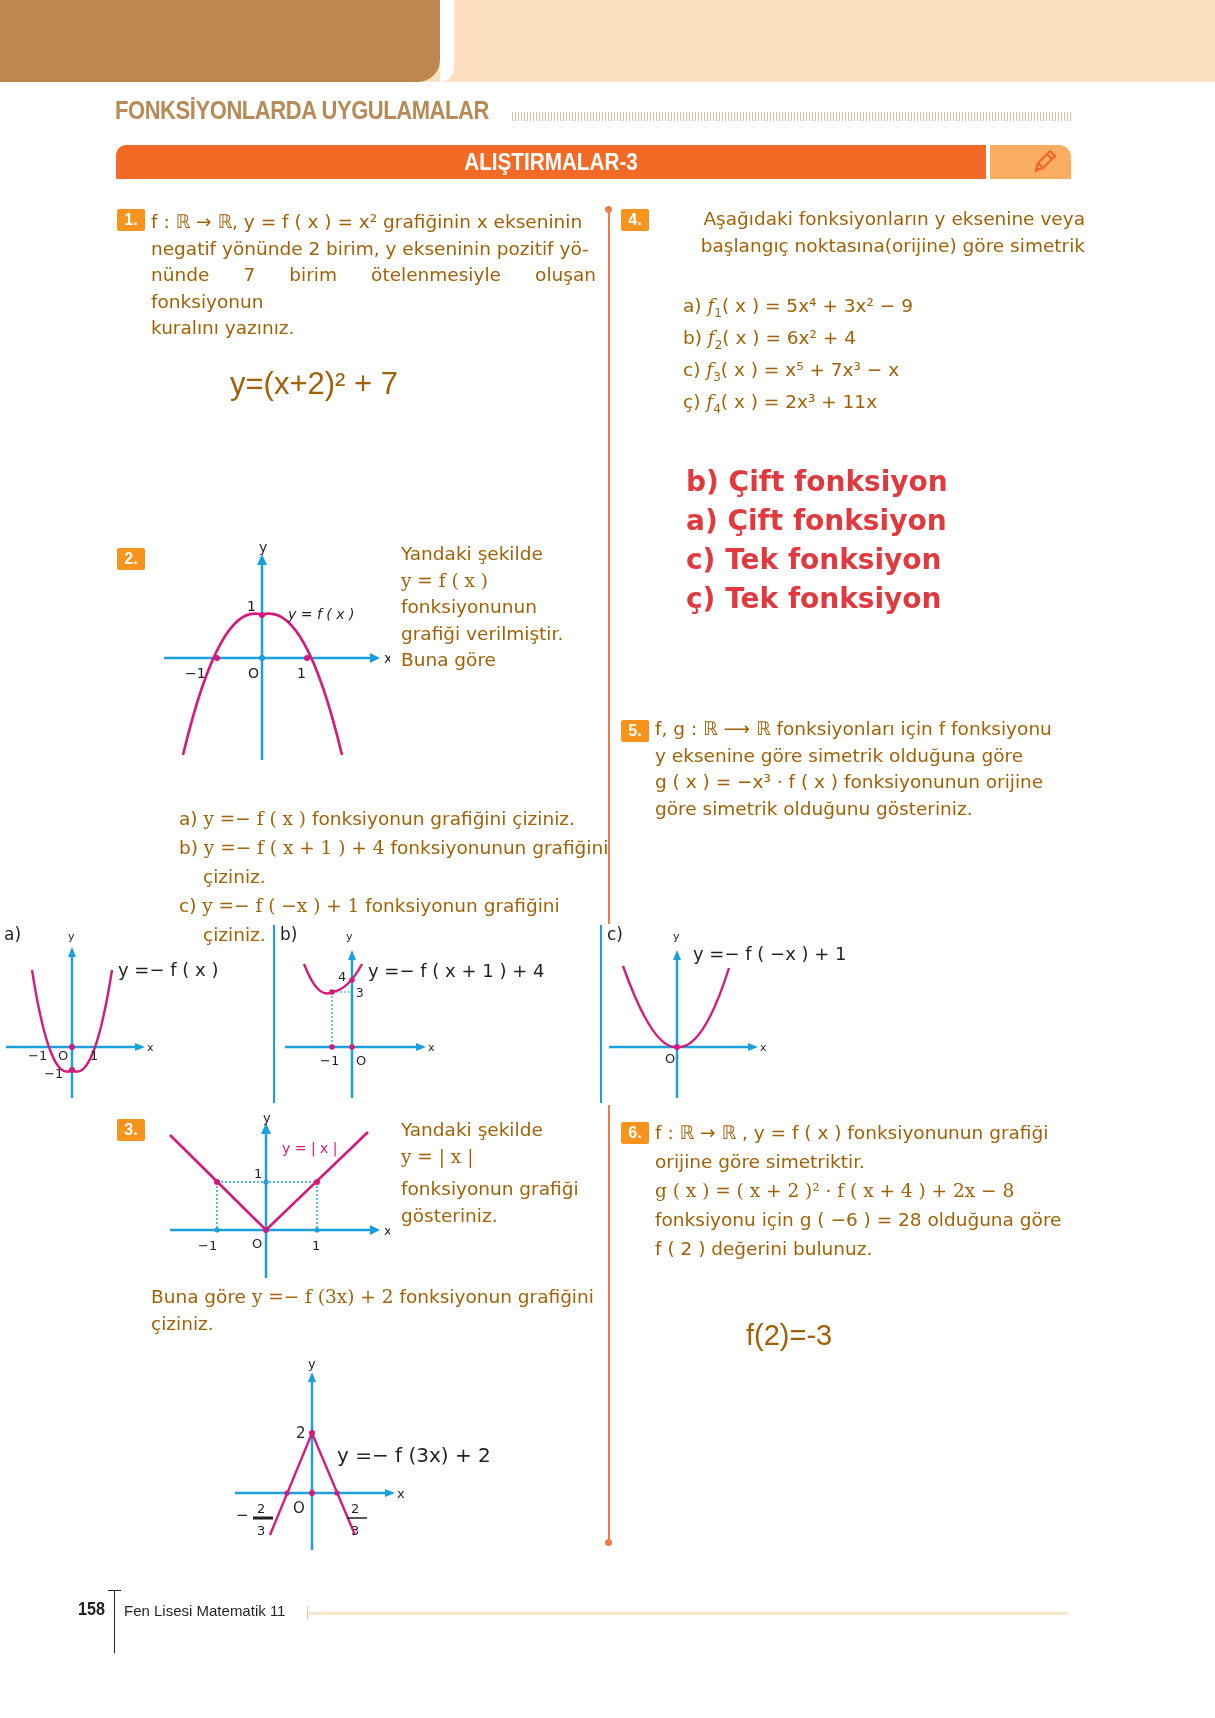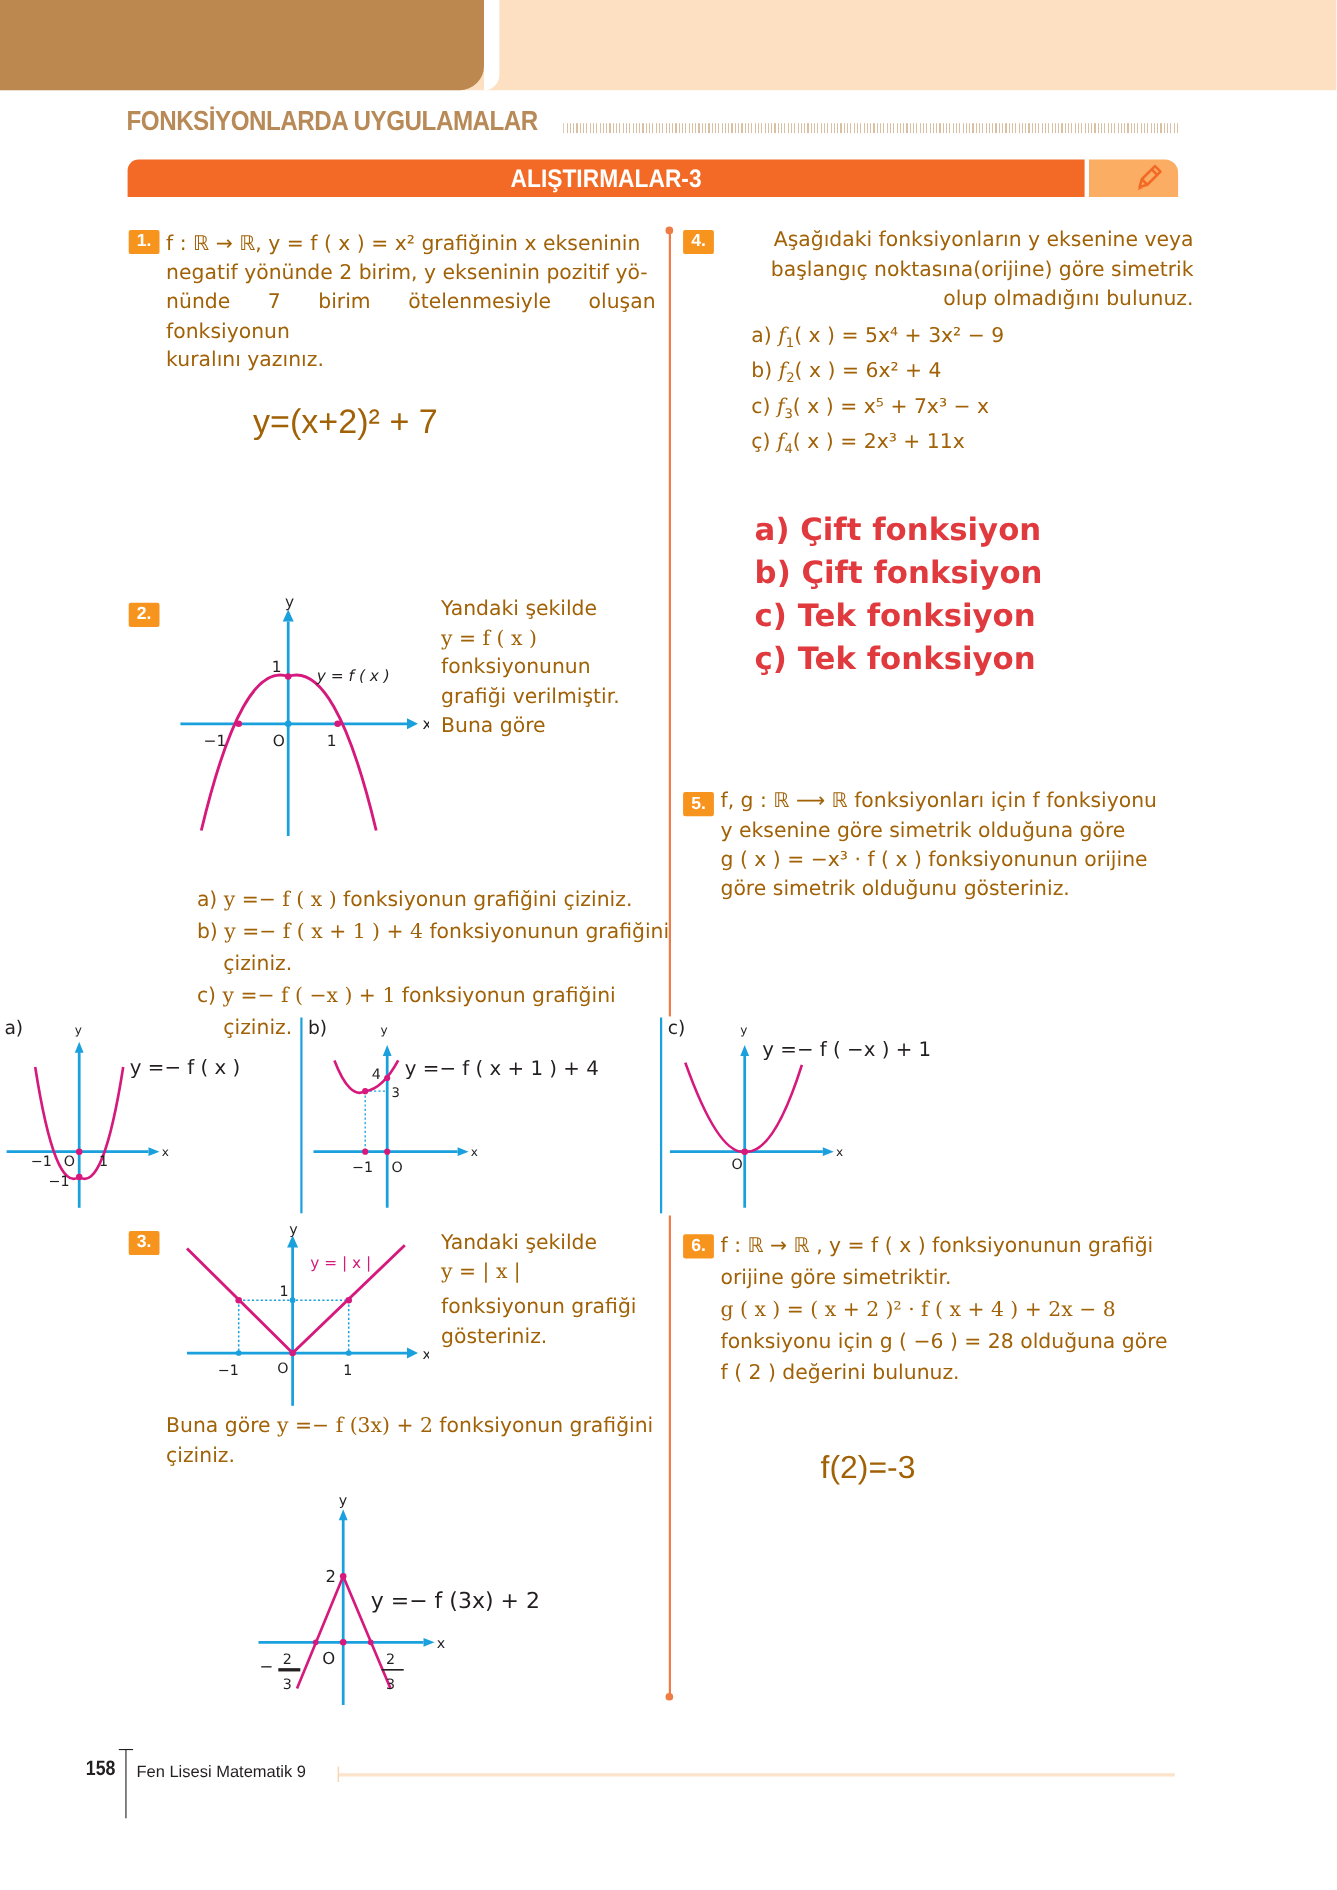--- a/index.html
+++ b/index.html
@@ -93,31 +93,30 @@
   <span class="item-line">negatif yönünde 2 birim, y ekseninin pozitif yö-</span>
   <span class="item-line">nünde 7 birim ötelenmesiyle oluşan fonksiyonun</span>
   <span class="item-line">kuralını yazınız.</span>
 </div>
 <div class="abs answer-red" style="left:230px; top:366px; font-size:31px;">y=(x+2)² + 7</div>
 
 <div class="abs qnum" style="left:621px; top:209px;">4.</div>
 <div class="abs qtext" style="left:655px; top:206px; width:430px;text-align:right;">
   <span class="item-line">Aşağıdaki fonksiyonların y eksenine veya</span>
   <span class="item-line">başlangıç noktasına(orijine) göre simetrik</span>
-  <span class="item-line">olup olmadığını bulunuz.</span>
 </div>
 <div class="abs qtext" style="left:683px; top:290px; line-height:32px;">
   <span class="item-line"><span>a)</span>&nbsp;<span class="it">f</span><span class="sub">1</span><span>( x ) = 5x⁴ + 3x² − 9</span></span>
   <span class="item-line"><span>b)</span>&nbsp;<span class="it">f</span><span class="sub">2</span><span>( x ) = 6x² + 4</span></span>
   <span class="item-line"><span>c)</span>&nbsp;<span class="it">f</span><span class="sub">3</span><span>( x ) = x⁵ + 7x³ − x</span></span>
   <span class="item-line"><span>ç)</span>&nbsp;<span class="it">f</span><span class="sub">4</span><span>( x ) = 2x³ + 11x</span></span>
 </div>
 <div class="abs answer-red-sans" style="left:686px; top:462px; font-size:28px; line-height:39px;">
+  <span class="item-line">b) Çift fonksiyon</span>
   <span class="item-line">a) Çift fonksiyon</span>
-  <span class="item-line">b) Çift fonksiyon</span>
   <span class="item-line">c) Tek fonksiyon</span>
   <span class="item-line">ç) Tek fonksiyon</span>
 </div>
 
 <div class="abs qnum" style="left:117px; top:548px;">2.</div>
 <svg class="abs" style="left:160px; top:540px;" width="230" height="220" viewBox="0 0 230 220">
   <line x1="4" y1="118" x2="210" y2="118" stroke="#1aa0dc" stroke-width="2.5"></line>
   <polygon points="210,113 220,118 210,123" fill="#1aa0dc"></polygon>
   <line x1="102" y1="220" x2="102" y2="25" stroke="#1aa0dc" stroke-width="2.5"></line>
   <polygon points="97,25 102,14 107,25" fill="#1aa0dc"></polygon>
@@ -278,15 +277,15 @@
   <span class="item-line">orijine göre simetriktir.</span>
   <span class="item-line math">g ( x ) = ( x + 2 )² · f ( x + 4 ) + 2x − 8</span>
   <span class="item-line">fonksiyonu için g ( −6 ) = 28 olduğuna göre</span>
   <span class="item-line">f ( 2 ) değerini bulunuz.</span>
 </div>
 <div class="abs answer-red" style="left:746px; top:1319px; font-size:29px;">f(2)=-3</div>
 
 <div class="abs footer-tick"></div>
 <div class="abs footer-vline"></div>
 <div class="abs footer-num">158</div>
-<div class="abs footer-book">Fen Lisesi Matematik 9</div>
+<div class="abs footer-book">Fen Lisesi Matematik 11</div>
 <div class="abs footer-rule-cap"></div>
 <div class="abs footer-rule"></div>
 
 </body></html>

